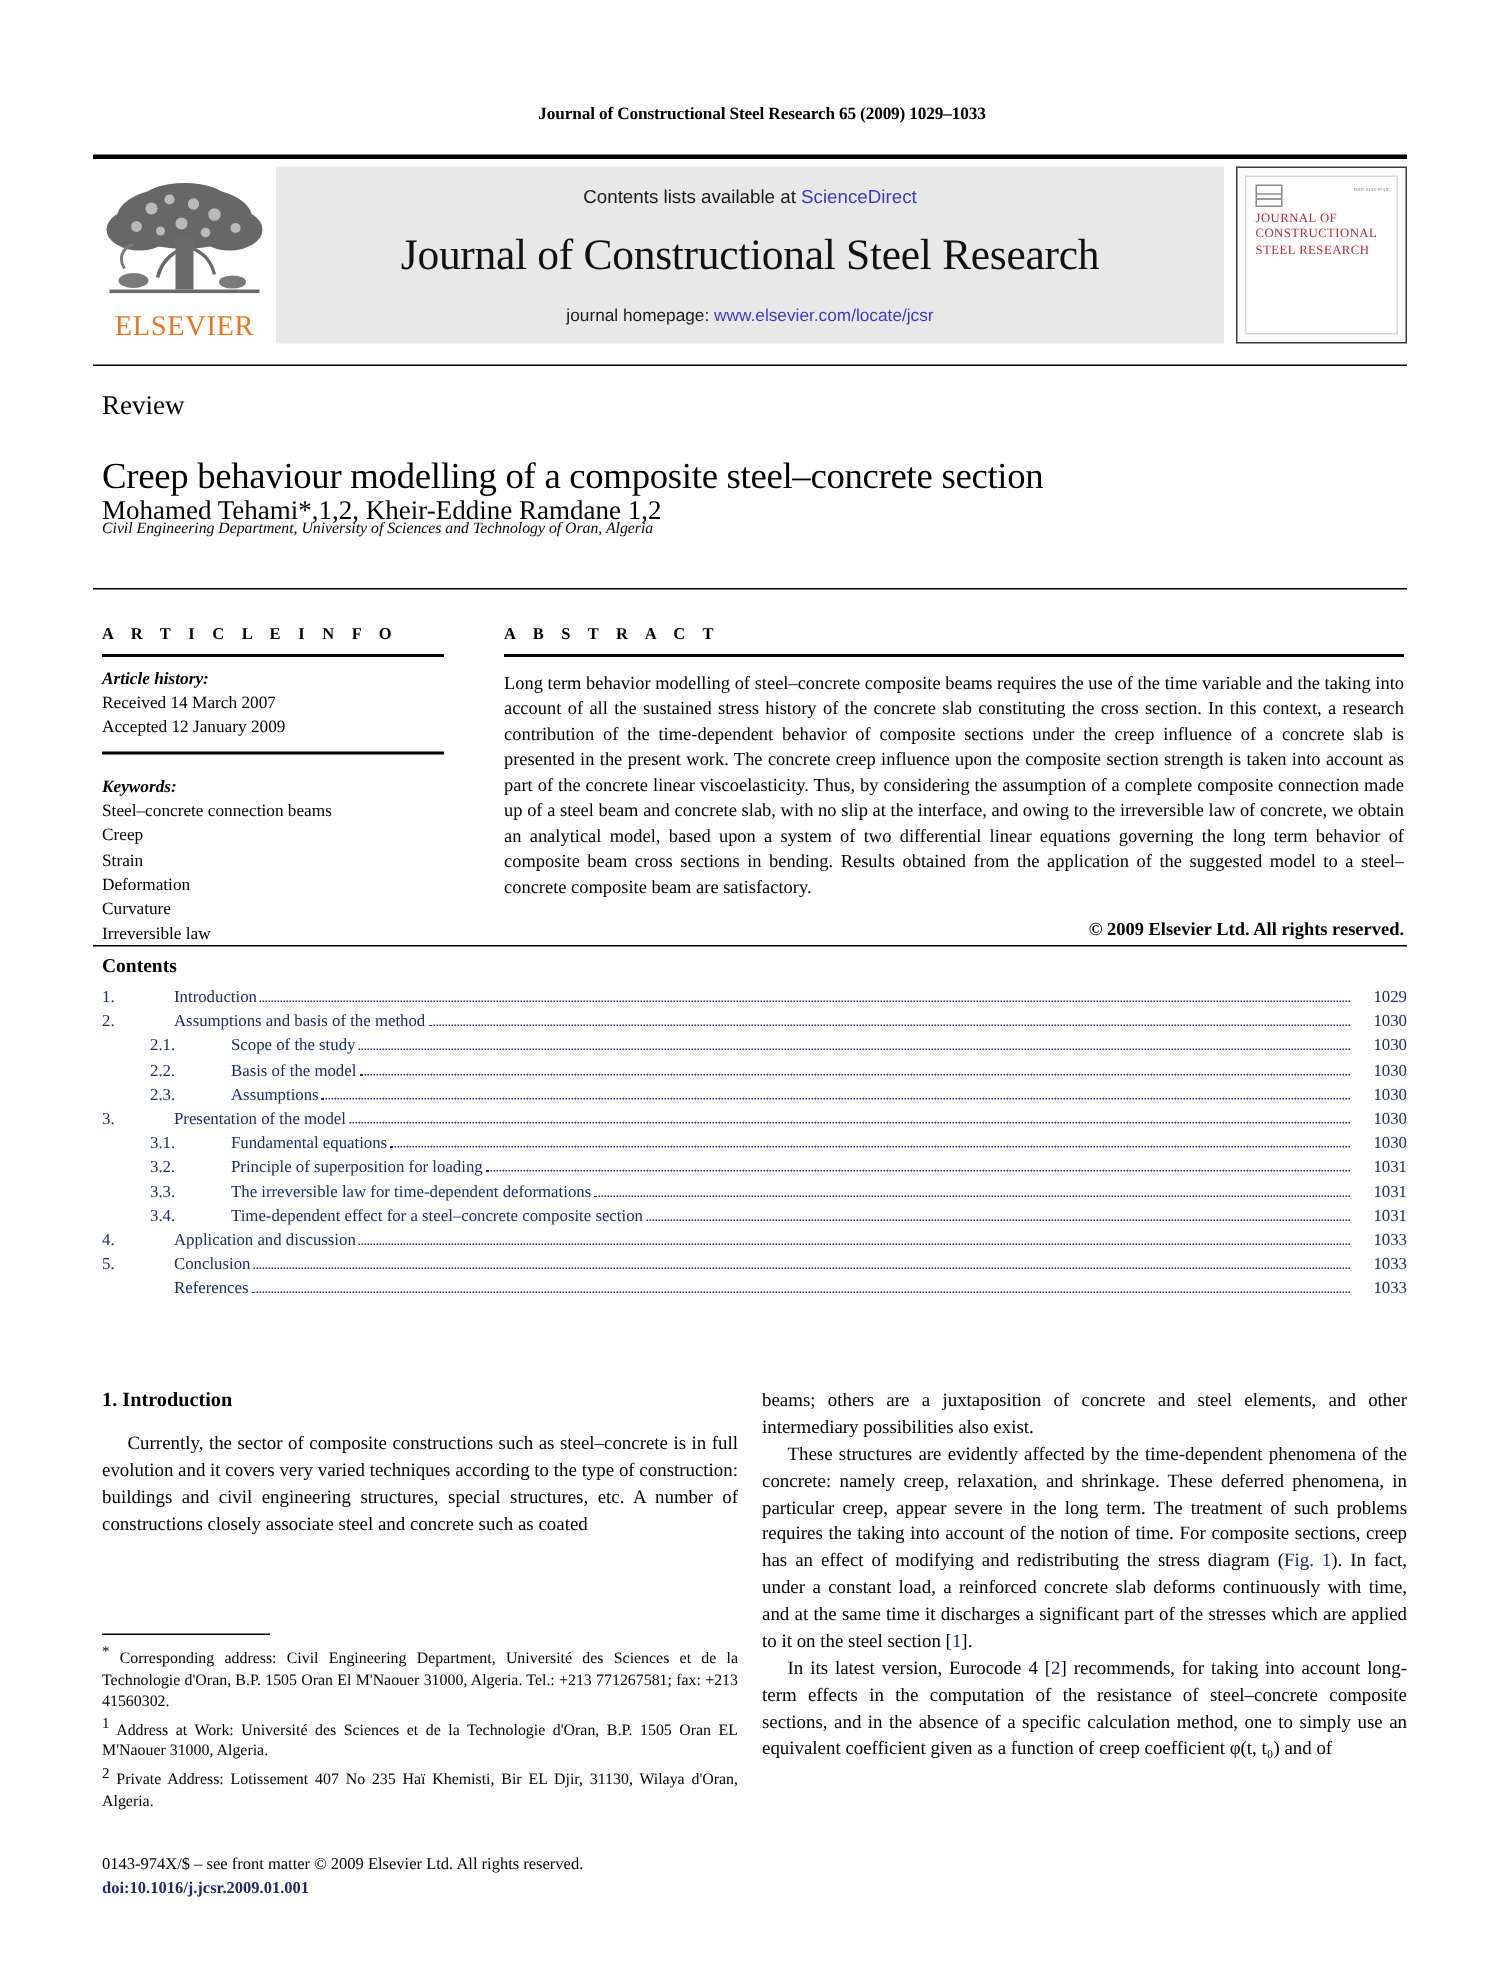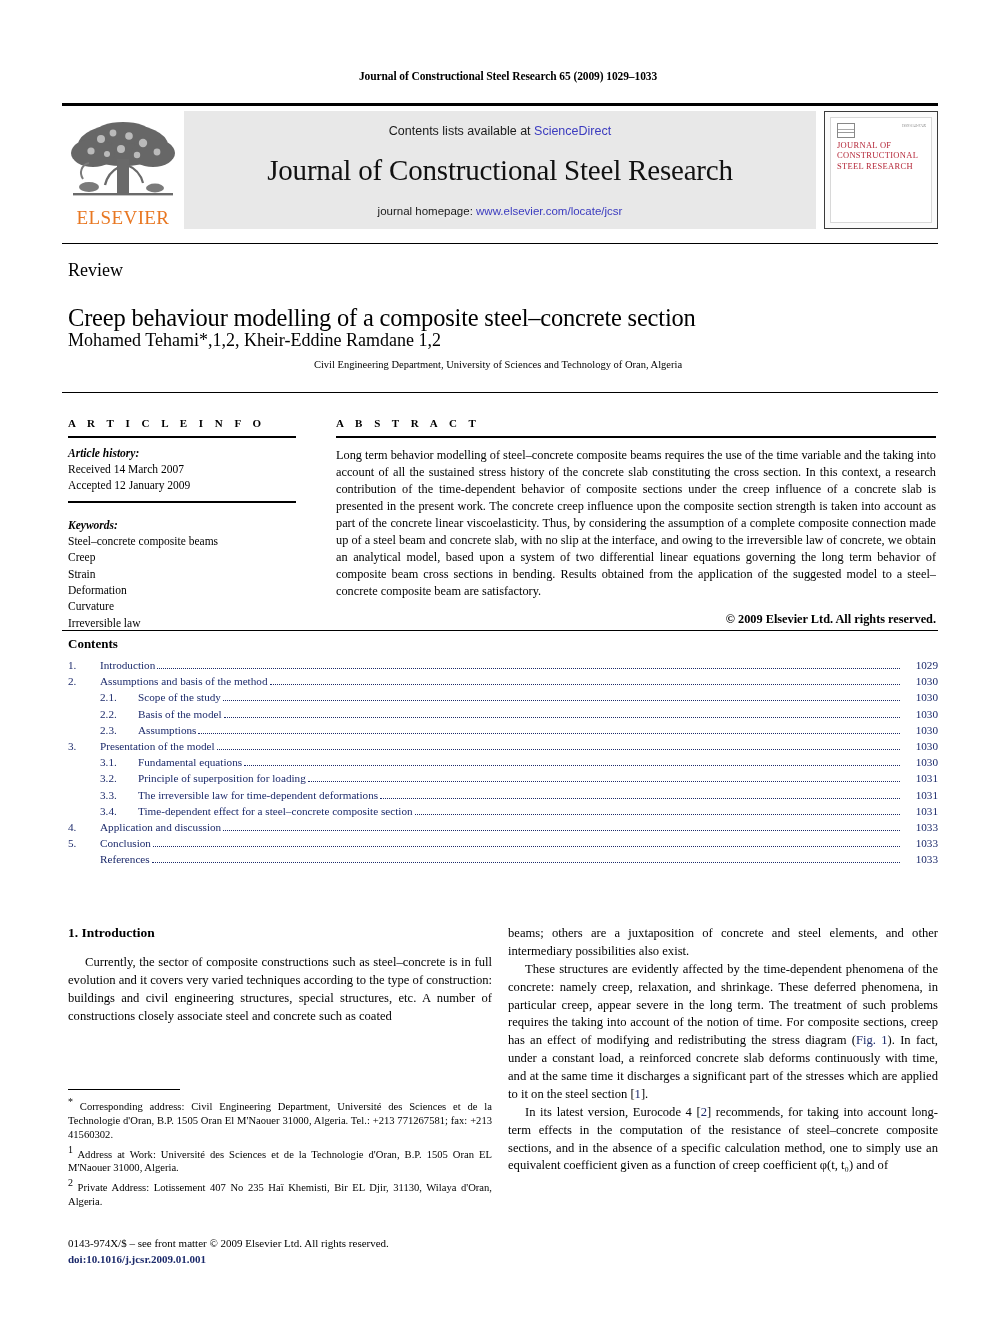--- a/index.html
+++ b/index.html
@@ -153,24 +153,24 @@
     letter-spacing: -0.2px;
   }
   .authors {
     position: absolute;
     left: 68px; top: 330px;
     width: 860px;
     font-size: 18px;
   }
   .affil {
     position: absolute;
-    left: 68px; top: 359px;
+    left: 68px; top: 347px;
     width: 860px;
     font-size: 10.5px;
-    text-align: center;
+    font-style: italic;
   }
 
   
   .infoabs-rule {
     position: absolute;
     left: 62px; top: 392px;
     width: 876px;
     border-top: 1px solid #000;
   }
   .col-head {
@@ -238,21 +238,21 @@
     color: #1c2a6b;
   }
   .toc-num {
     flex: 0 0 auto;
     text-align: left;
     font-weight: normal;
   }
   .toc-num.lvl1 { width: 32px; }
   .toc-num.lvl2 { width: 38px; margin-left: 32px; }
   .toc-num.lvl0 { width: 32px; }
-  .toc-label { flex: 0 0 auto; white-space: nowrap; }
+  .toc-label { flex: 0 0 auto; white-space: nowrap; margin-left: 16px; }
   .toc-dots {
     flex: 1 1 auto;
     border-bottom: 1px dotted #1c2a6b;
     margin: 0 2px 3px 2px;
     height: 0;
   }
   .toc-page { flex: 0 0 auto; white-space: nowrap; margin-left: 14px; }
 
   
   .body-left {
@@ -385,21 +385,21 @@
     <div class="col-head">A R T I C L E   I N F O</div>
     <div class="rule-thick"></div>
     <div class="info-block">
       <div class="lbl">Article history:</div>
       <div>Received 14 March 2007</div>
       <div>Accepted 12 January 2009</div>
     </div>
     <div class="rule-thick"></div>
     <div class="kw-block">
       <div class="lbl">Keywords:</div>
-      <div>Steel–concrete composite beams</div>
+      <div>Steel–concrete connection beams</div>
       <div>Creep</div>
       <div>Strain</div>
       <div>Deformation</div>
       <div>Curvature</div>
       <div>Irreversible law</div>
     </div>
   </div>
 
   <div class="abs-col">
     <div class="col-head">A B S T R A C T</div>

